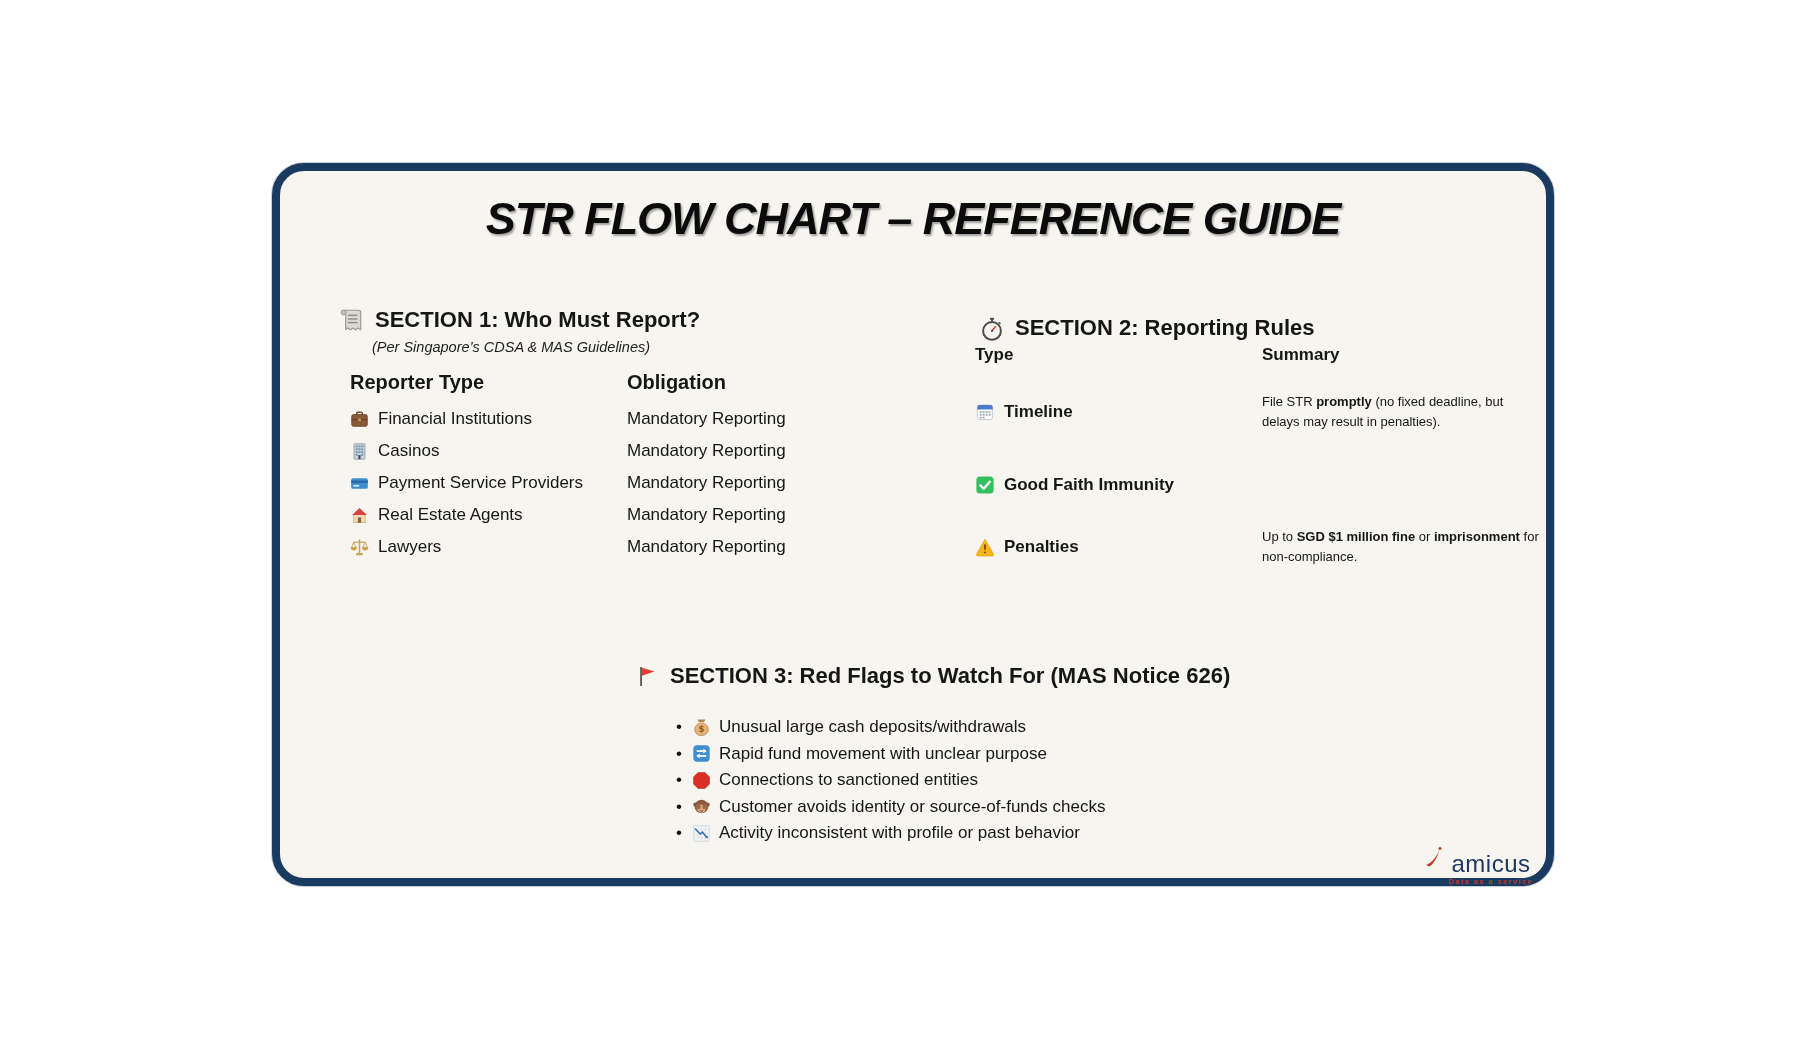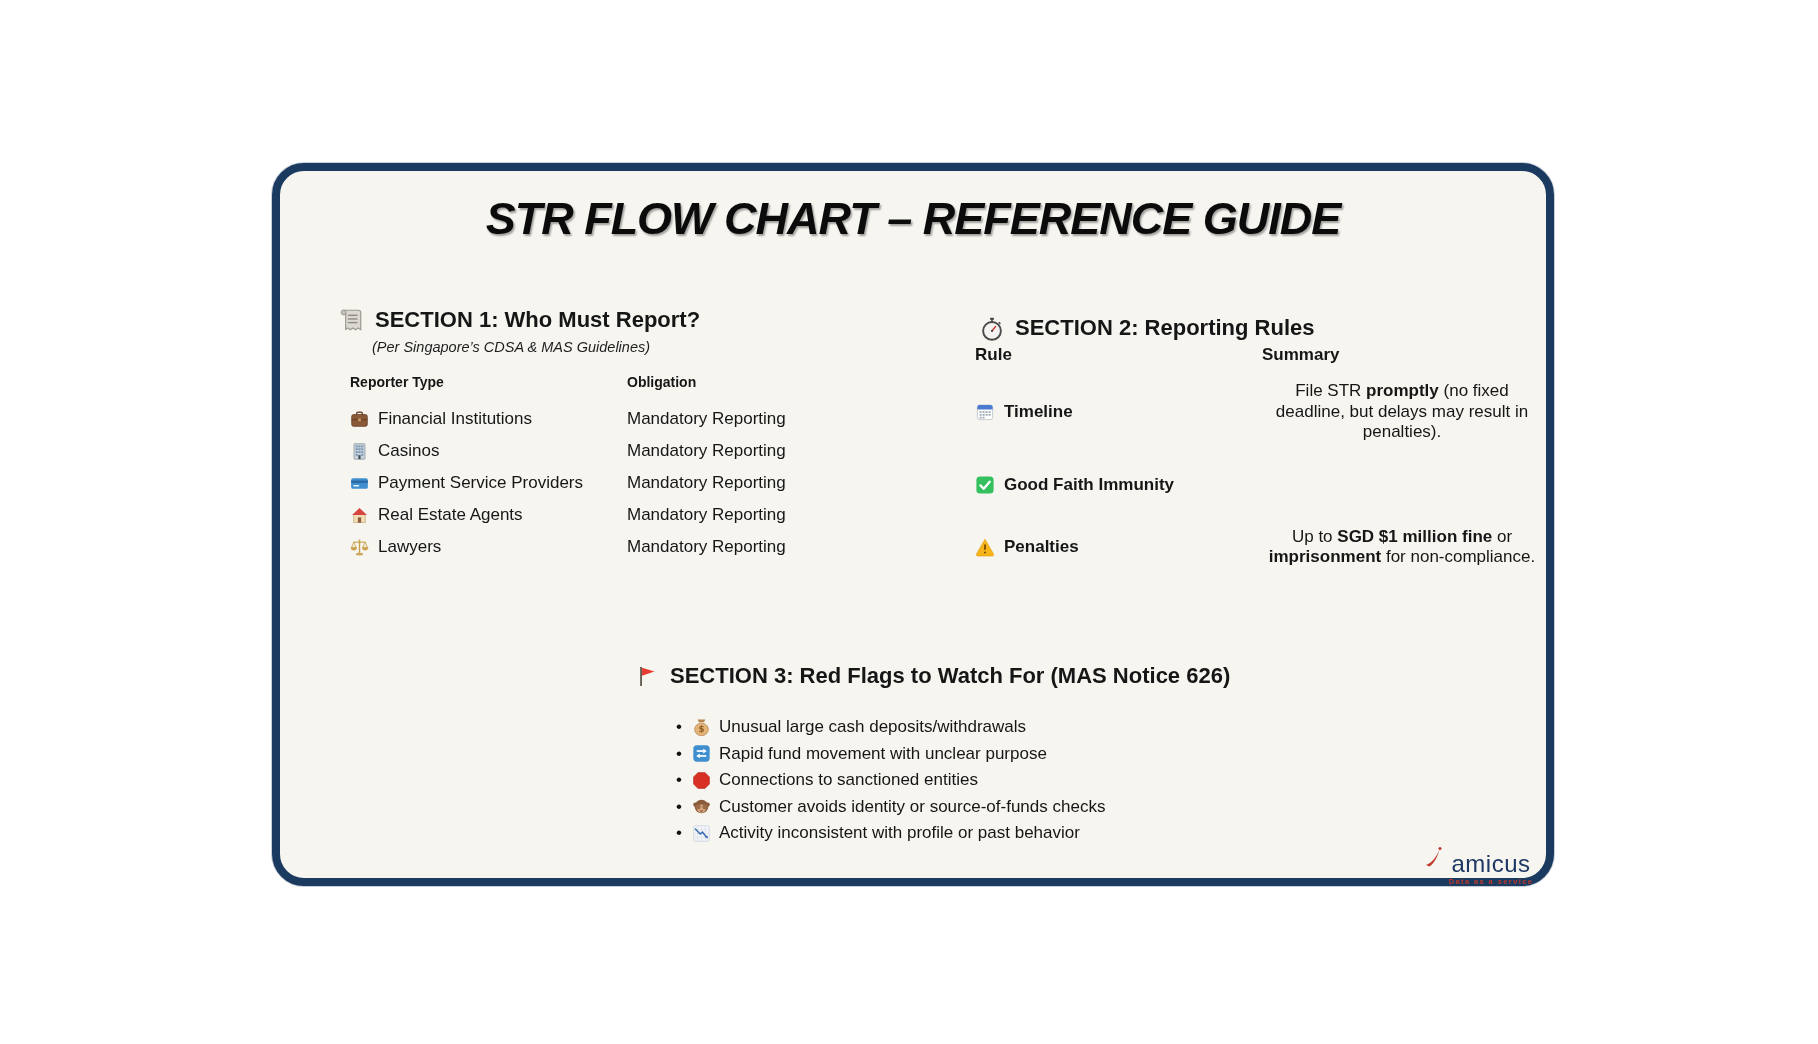--- a/index.html
+++ b/index.html
@@ -22,35 +22,35 @@
   .icon{display:inline-flex;vertical-align:middle;line-height:0;}
   .icon svg{display:block;}
 
   
   .s1-header{position:absolute;left:58px;top:136px;display:flex;align-items:center;gap:11px;}
   .sec-heading{font-size:22px;font-weight:bold;white-space:nowrap;}
   .s1-subtitle{position:absolute;left:84px;top:168px;font-size:14.5px;font-style:italic;color:#1e1e1e;white-space:nowrap;margin-left:8px;}
   .s1-table{position:absolute;left:70px;top:196px;}
   .s1-row{display:grid;grid-template-columns:277px auto;align-items:center;height:32px;}
   .s1-row.head{height:30px;margin-bottom:6px;}
-  .s1-row .col-h{font-size:14px;font-weight:bold;}
+  .s1-row .col-h{font-size:20px;font-weight:bold;}
   .s1-type{display:flex;align-items:center;gap:9px;font-size:17px;white-space:nowrap;}
   .s1-obl{font-size:17px;white-space:nowrap;}
 
   
   .s2-header{position:absolute;left:700px;top:144px;display:flex;align-items:flex-end;gap:11px;}
   .s2-table{position:absolute;left:695px;top:174px;width:567px;}
   .s2-cols{display:grid;grid-template-columns:287px 280px;margin-bottom:4px;}
   .s2-cols .col-h{font-size:17px;font-weight:bold;}
   .s2-row{display:grid;grid-template-columns:287px 280px;align-items:center;}
   .s2-row.r1{min-height:86px;}
   .s2-row.r2{min-height:60px;}
   .s2-row.r3{min-height:64px;}
   .s2-rule{display:flex;align-items:center;gap:9px;font-size:17px;font-weight:bold;white-space:nowrap;}
-  .s2-sum{font-size:17px;line-height:20.5px;text-align:center;}
+  .s2-sum{font-size:13px;line-height:20.5px;}
   .s2-sum i{font-style:italic;}
 
   
   .s3-header{position:absolute;left:356px;top:492px;display:flex;align-items:center;gap:12px;}
   .s3-heading{font-size:22px;font-weight:bold;white-space:nowrap;}
   .s3-list{position:absolute;left:396px;top:543px;}
   .s3-item{display:flex;align-items:center;gap:8px;height:26.5px;font-size:17px;white-space:nowrap;}
   .s3-item::before{content:"\2022";font-size:17px;margin-right:2px;color:#111;}
 
   
@@ -187,21 +187,21 @@
         <circle cx="10" cy="11.6" r="7.4" fill="#f4f3f1" stroke="#4a4a4a" stroke-width="1.6"></circle>
         <line x1="10" y1="11.6" x2="13.2" y2="7.6" stroke="#d0342c" stroke-width="1.3"></line>
         <circle cx="10" cy="11.6" r="0.9" fill="#4a4a4a"></circle>
       </svg>
     </span>
     <span class="sec-heading">SECTION 2: Reporting Rules</span>
   </div>
 
   <div class="s2-table">
     <div class="s2-cols">
-      <span class="col-h">Rule</span>
+      <span class="col-h">Type</span>
       <span class="col-h">Summary</span>
     </div>
 
     <div class="s2-row r1">
       <span class="s2-rule">
         <span class="icon">
           <svg width="20" height="20" viewBox="0 0 20 20">
             <rect x="2.4" y="3" width="15.2" height="14.6" rx="2" fill="#ffffff" stroke="#b9c2cc" stroke-width="0.8"></rect>
             <path d="M2.4 5a2 2 0 0 1 2-2h11.2a2 2 0 0 1 2 2v2.6H2.4z" fill="#4a7bd0"></path>
             <g fill="#9aa6b4">

